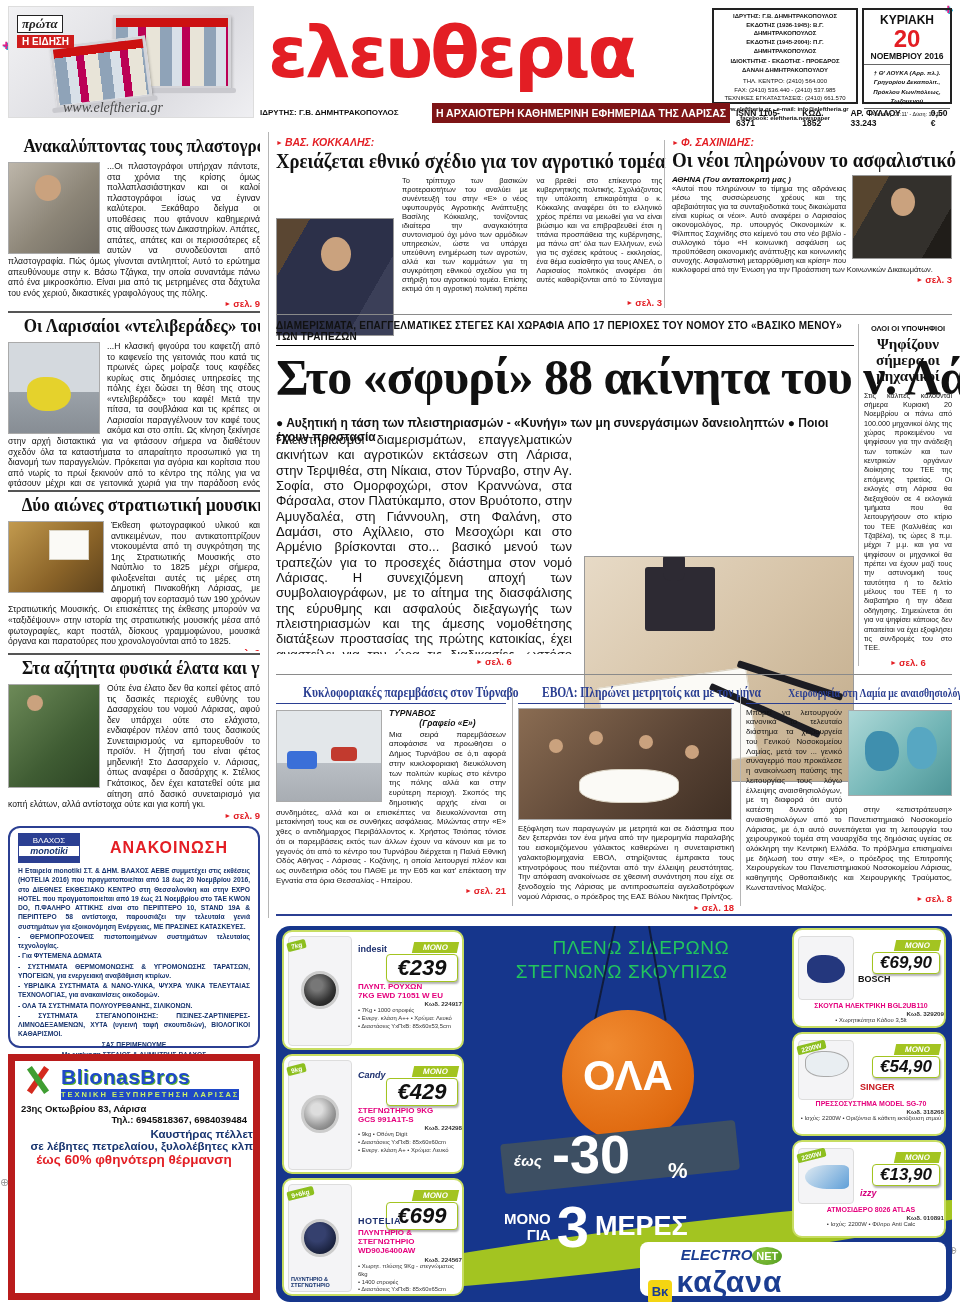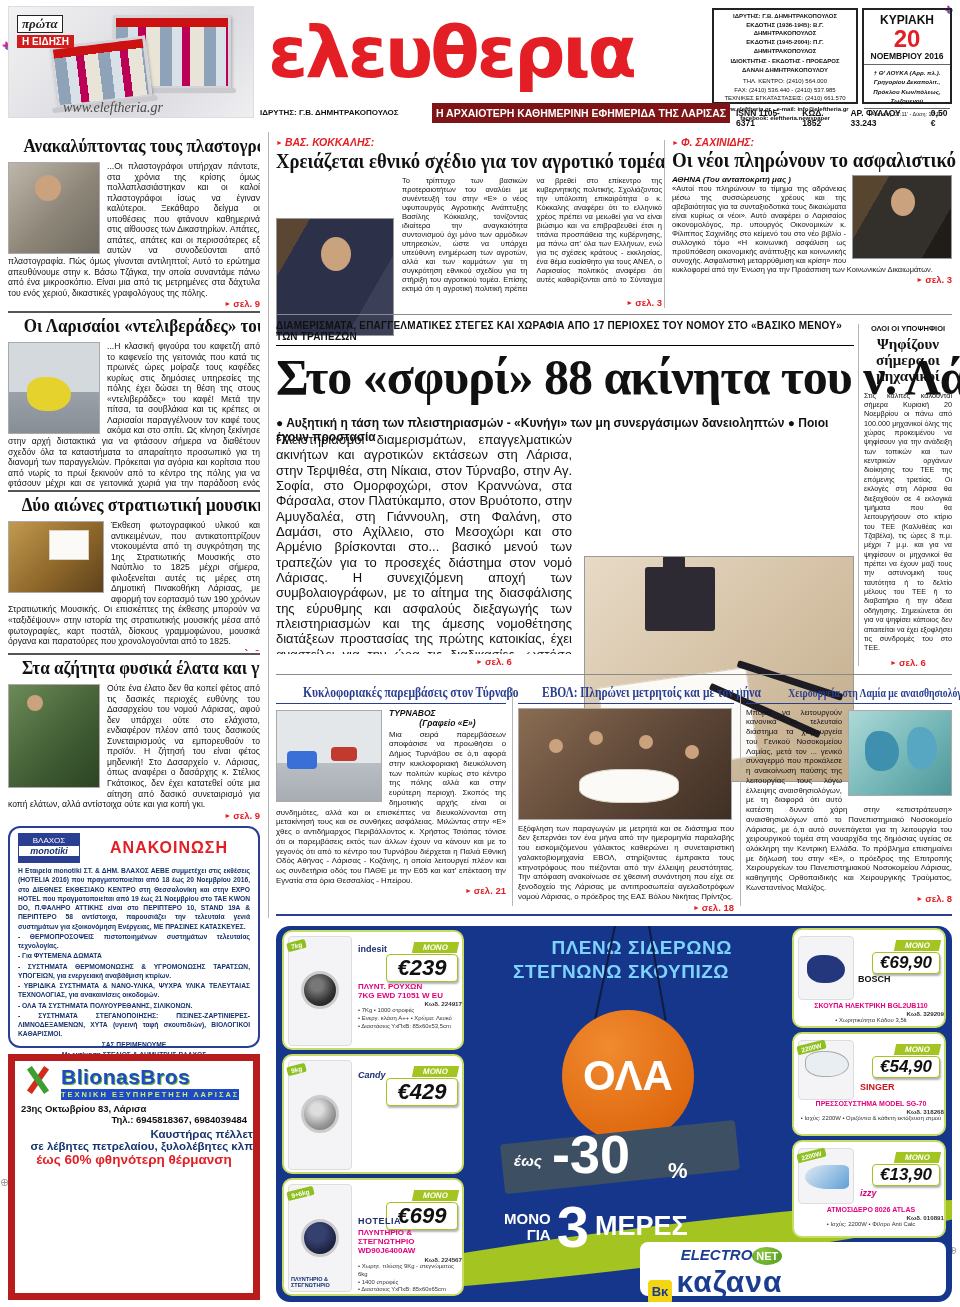--- a/index.html
+++ b/index.html
@@ -107,21 +107,21 @@
   .drum{position:absolute;border-radius:50%;background:radial-gradient(circle at 40% 35%,#777 20%,#333 60%,#111);border:3px solid #ccc}
   .ribbon{position:absolute;background:#8dbf1f;color:#fff;font-size:6.5px;font-weight:bold;padding:1px 4px;border-radius:2px;transform:rotate(-14deg)}
   .ptagwrap{position:absolute;text-align:right}
   .monotag{display:inline-block;background:#a3c421;color:#fff;font-weight:bold;font-size:8px;padding:1px 10px;transform:skewX(-12deg)}
   .pricebox{background:#fff;border:1.5px solid #a3c421;border-radius:4px;font-weight:bold;font-style:italic;text-align:center;box-shadow:1px 2px 2px rgba(0,0,0,.3)}
   .pbrand{font-weight:bold;font-size:9px;color:#1c2f6e}
   .pname{color:#e5007d;font-weight:bold;font-size:8px;line-height:1.15}
   .pcode{font-size:6.2px;font-weight:bold;color:#333;text-align:right}
   .pspec{font-size:5.9px;color:#333;line-height:1.35}
   .sidelab{position:absolute;font-size:5.5px;font-weight:bold;color:#16336e;line-height:1.2}
-  .slogan-w{color:#7dd3fc;font-weight:bold;font-size:19px;line-height:1.25;letter-spacing:.5px}
+  .slogan-w{color:#22c55e;font-weight:normal;font-size:19px;line-height:1.25;letter-spacing:.5px}
   .adcircle{position:absolute;border-radius:50%;background:radial-gradient(circle at 35% 28%,#f08a30,#e06a10 70%,#c85a08);display:flex;align-items:center;justify-content:center}
   .adcircle span{color:#fff;font-weight:bold;font-size:42px}
   .cord{position:absolute;width:2px;background:#101c3d;transform-origin:top}
   .ribbon2{position:absolute;background:#3d4f63;transform:rotate(-6deg);border-radius:4px}
   .eos{color:#fff;font-weight:bold;font-style:italic;font-size:15px}
   .disc{color:#fff;font-weight:bold;font-size:54px;line-height:.9}
   .pct{color:#fff;font-weight:bold;font-size:22px}
   .mg{color:#fff;font-weight:bold;font-size:15px;line-height:1.05;text-align:right}
   .d3{color:#fff;font-weight:bold;font-size:58px;line-height:.85}
   .dword{color:#fff;font-weight:bold;font-size:27px}
@@ -410,20 +410,28 @@
   <div class="pcard" style="left:6px;top:128px;width:182px;height:120px">
     <div class="pimg" style="left:4px;top:4px;width:64px;height:110px">
         <div class="drum" style="left:12px;top:34px;width:38px;height:38px;background:radial-gradient(circle at 40% 35%,#ddd 20%,#999 60%,#666)"></div>
         <div class="ribbon" style="left:-2px;top:4px">9kg</div>
       </div>
     <div class="ptagwrap" style="right:4px;top:4px">
       <div class="monotag">ΜΟΝΟ</div>
       <div class="pricebox" style="font-size:22px;width:72px">€429</div>
     </div>
     <div class="pbrand abs" style="left:74px;top:14px;font-style:italic">Candy</div>
+    <div class="abs" style="left:74px;top:50px;width:104px">
+      <div class="pname">ΣΤΕΓΝΩΤΗΡΙΟ 9KG</div>
+      <div class="pname">GCS 991A1T-S</div>
+      <div class="pcode">Κωδ. 224298</div>
+      <div class="pspec">• 9kg • Οθόνη Digit</div>
+      <div class="pspec">• Διαστάσεις ΥxΠxΒ: 85x60x60cm</div>
+      <div class="pspec">• Ενεργ. κλάση Α+ • Χρώμα: Λευκό</div>
+    </div>
   </div>
 
   <div class="pcard" style="left:6px;top:252px;width:182px;height:118px">
     <div class="pimg" style="left:4px;top:4px;width:64px;height:108px">
         <div class="drum" style="left:12px;top:34px;width:38px;height:38px;background:radial-gradient(circle at 40% 35%,#35406e 30%,#1b2340 70%,#0e1226)"></div>
         <div class="ribbon" style="left:-2px;top:4px">9+6kg</div>
         <div class="sidelab" style="left:2px;bottom:2px;width:60px">ΠΛΥΝΤΗΡΙΟ &amp; ΣΤΕΓΝΩΤΗΡΙΟ</div>
       </div>
     <div class="ptagwrap" style="right:4px;top:4px">
       <div class="monotag">ΜΟΝΟ</div>

